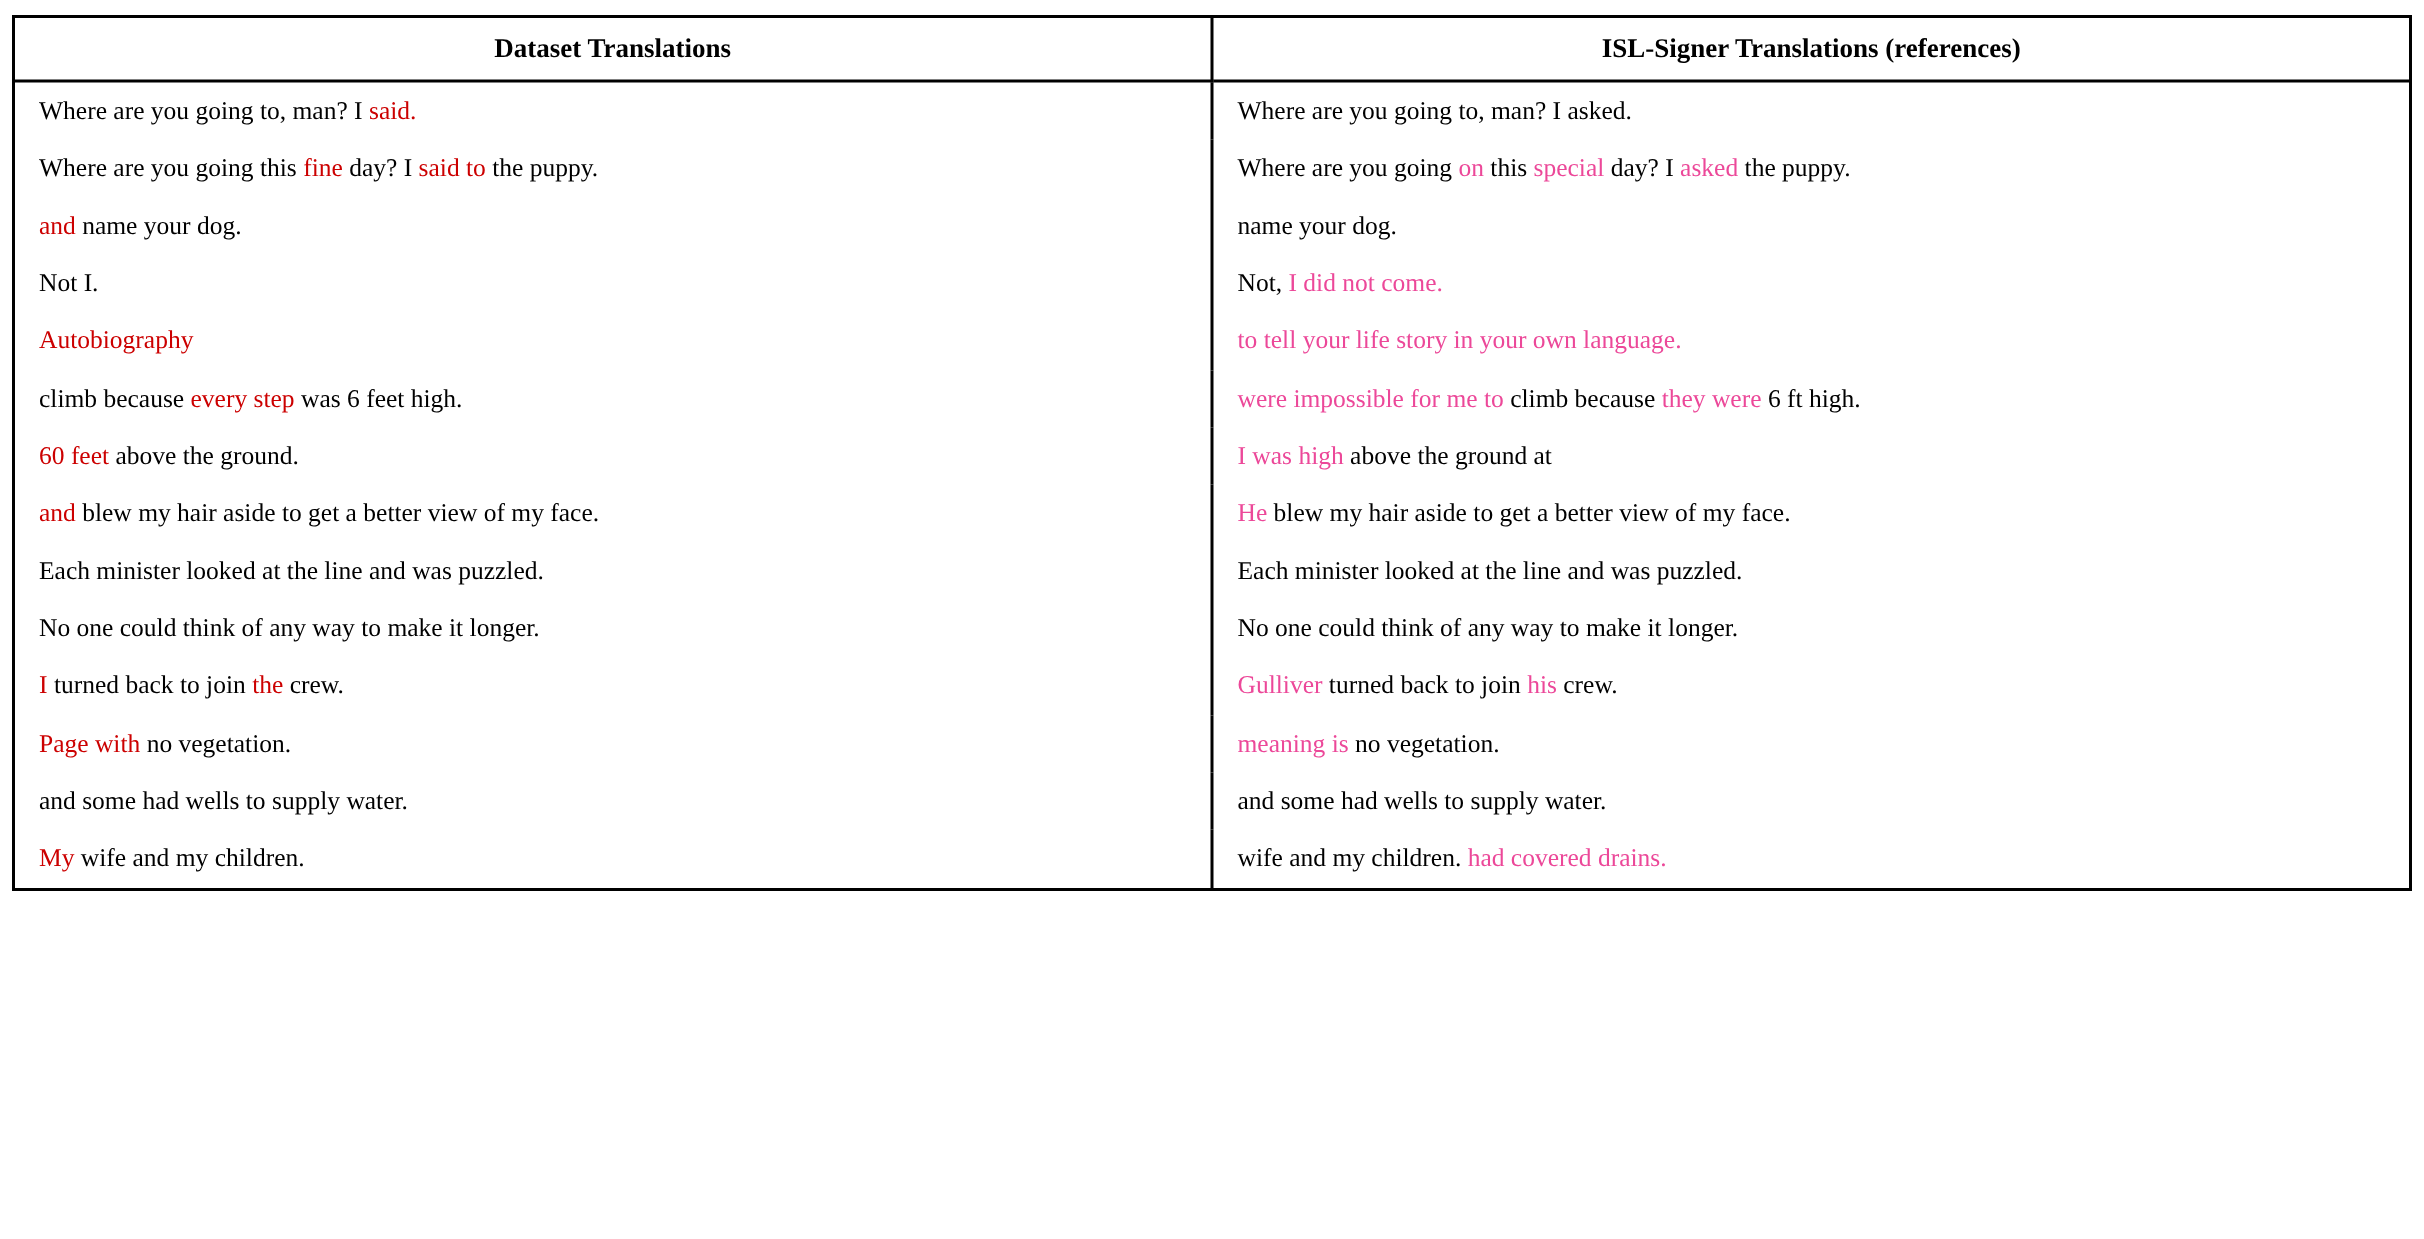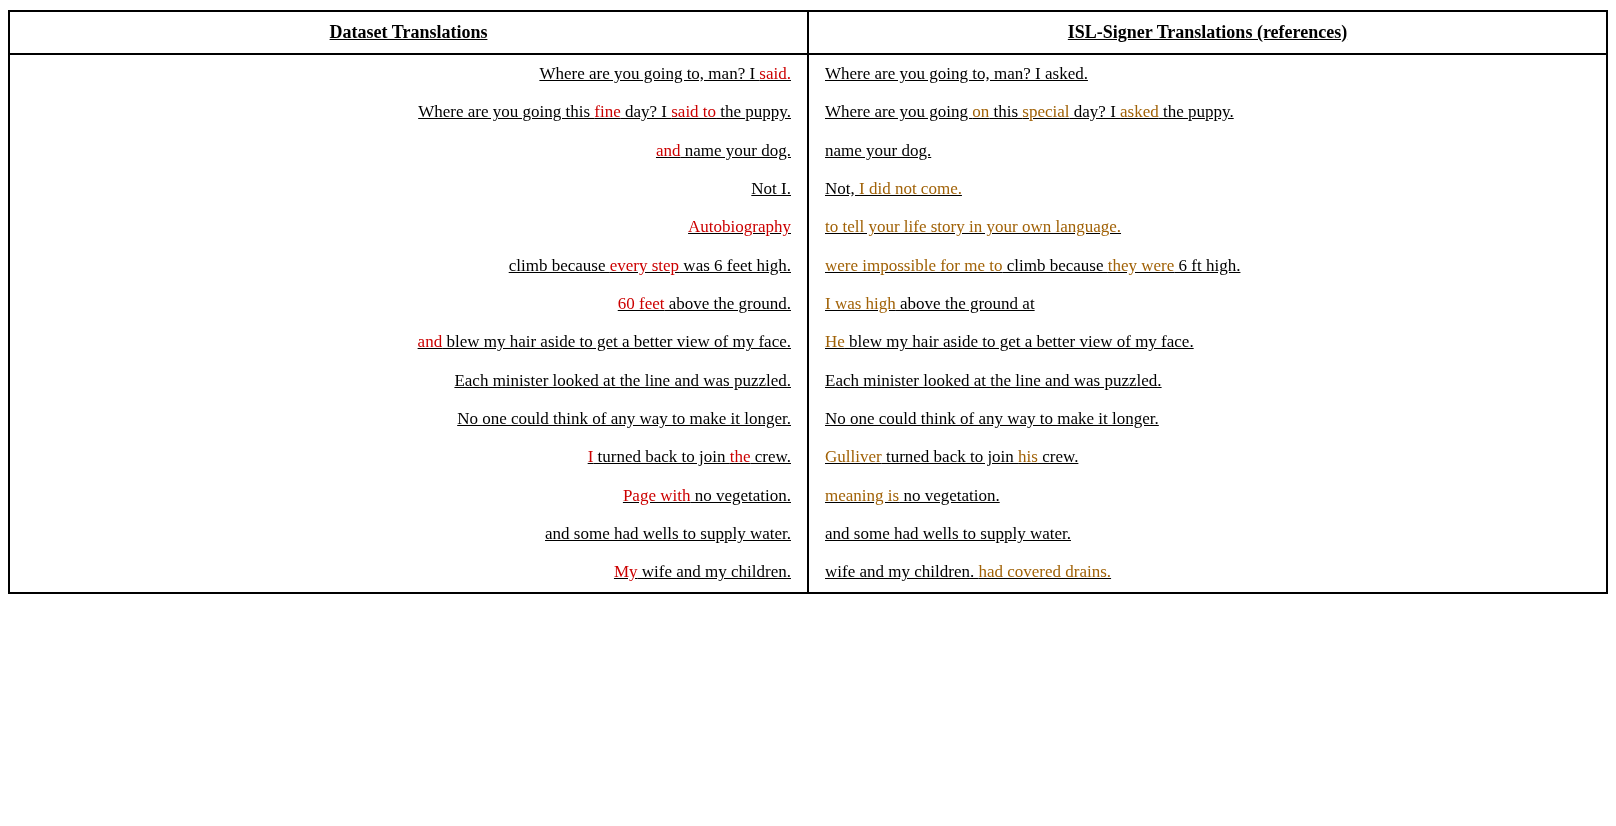--- a/index.html
+++ b/index.html
@@ -20,21 +20,20 @@
     .table-container {
       width: 1600px;
       margin: 10px auto;
       border: 2px solid #000;
       border-collapse: collapse;
     }
 
     table {
       width: 100%;
       border-collapse: collapse;
-      text-decoration: underline;
     }
 
     thead tr th {
       border-bottom: 2px solid #000;
       padding: 10px 16px;
       text-align: center;
       font-weight: bold;
       font-size: 18px;
     }
 
@@ -44,30 +43,29 @@
 
     tbody tr td {
       vertical-align: top;
       padding: 6px 16px;
       line-height: 1.55;
     }
 
     tbody tr td:first-child {
       border-right: 2px solid #000;
       width: 50%;
-      text-align: right;
     }
 
     tbody tr td:last-child {
       width: 50%;
       padding-left: 16px;
     }
 
     .red { color: #cc0000; }
-    .blue { color: #a16207; }
+    .blue { color: #ec4899; }
 
     .text-line {
       display: block;
       margin: 0;
       padding: 0;
     }
   </style>
 </head>
 <body>
 

